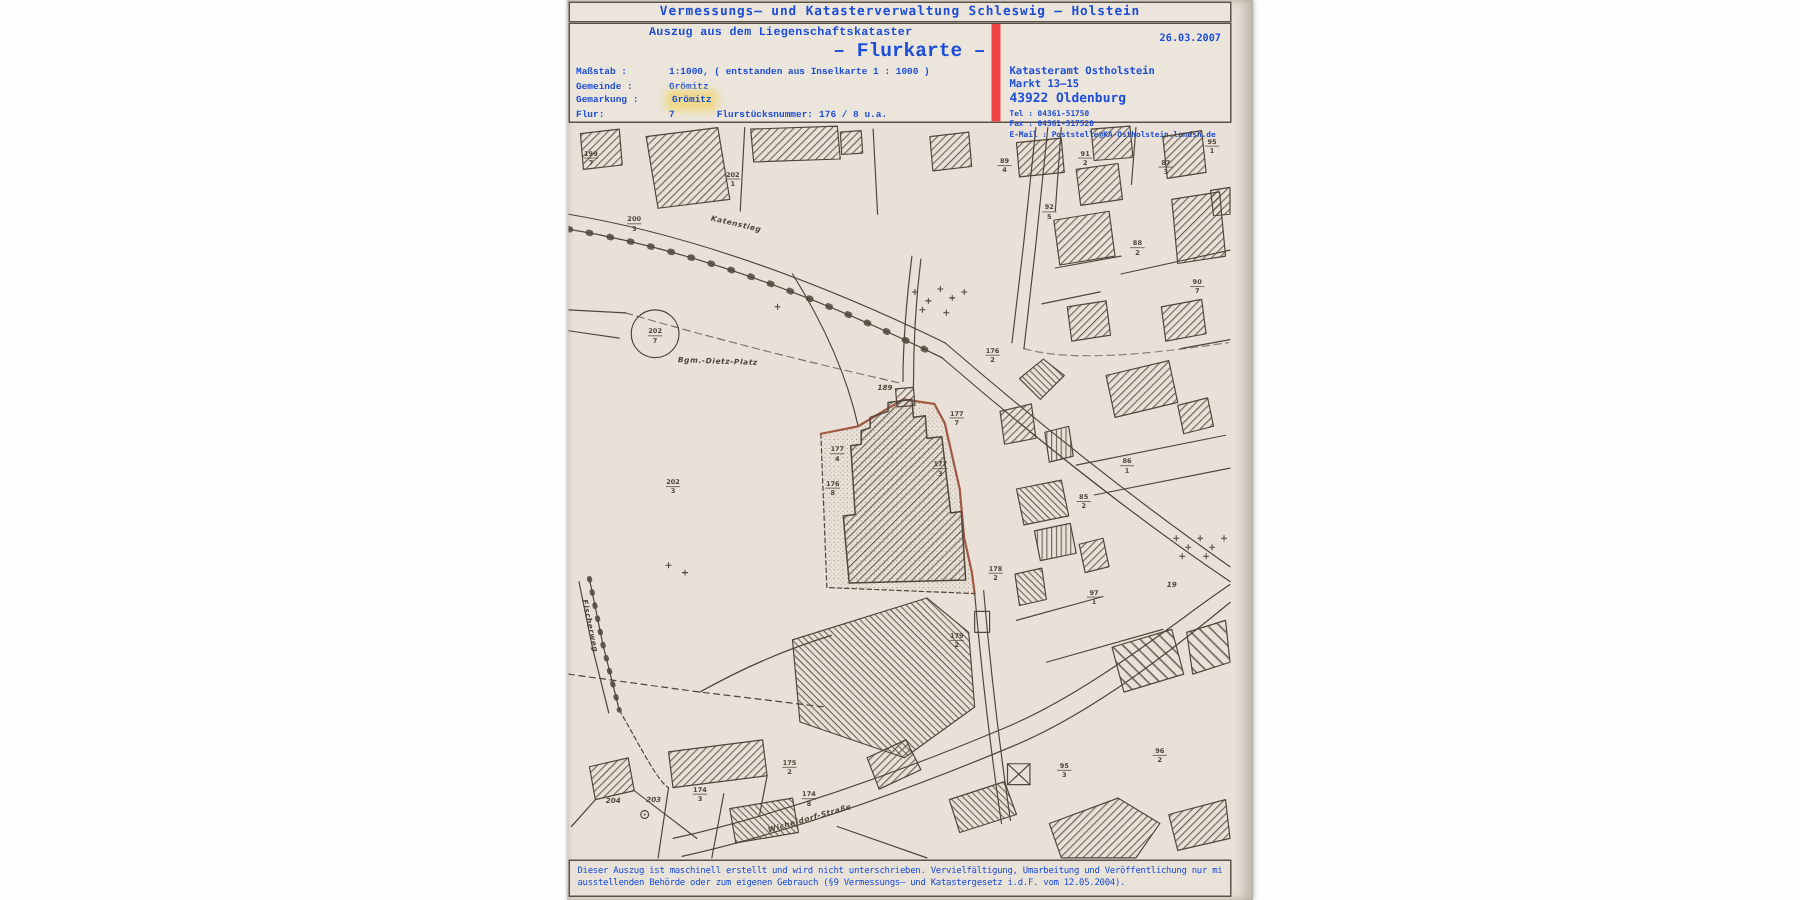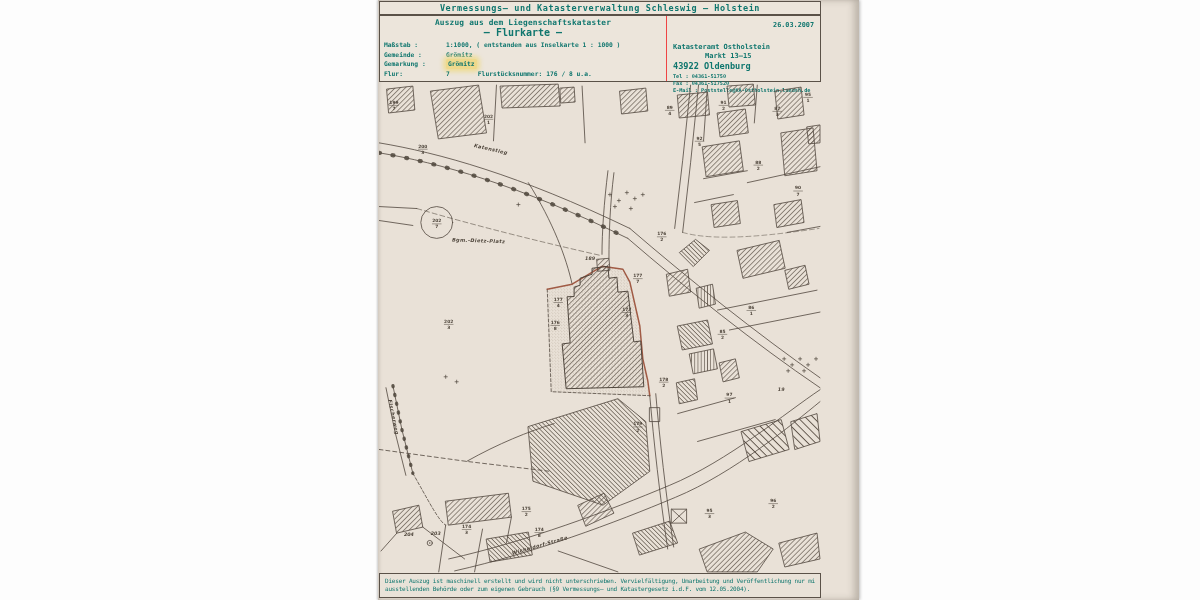--- a/index.html
+++ b/index.html
@@ -1,35 +1,35 @@
 <!DOCTYPE html>
 <html><head>
 <meta charset="utf-8">
 <style>
   html,body{margin:0;padding:0;background:#ffffff;width:1200px;height:600px;overflow:hidden;
     font-family:"DejaVu Sans Mono","Liberation Mono",monospace;}
   .stage{position:relative;width:1200px;height:600px;background:#fdfdfd;}
   .page{position:absolute;left:378px;top:0;width:457px;height:600px;background:#e9e1d7;
     box-shadow:inset -5px 0 7px rgba(60,50,40,.25), inset 2px 0 3px rgba(60,50,40,.10), -1px 0 2px rgba(0,0,0,.15), 1px 0 3px rgba(0,0,0,.25);
-    color:#0f766e;padding-left:24px;}
+    color:#1d4ed8;}
   .box{position:absolute;border:1px solid #5a5148;background:#ece5db;box-sizing:border-box;}
   .title-bar{left:1px;top:1px;width:442px;height:14px;text-align:center;
     font-size:8.5px;font-weight:bold;letter-spacing:.6px;line-height:13px;white-space:nowrap;overflow:hidden;}
   .info-box{left:1px;top:15px;width:442px;height:67px;display:flex;}
-  .info-left{width:287px;border-right:1px solid #ef4444;box-sizing:border-box;padding:2px 4px 0 4px;}
+  .info-left{width:287px;border-right:6px solid #ef4444;box-sizing:border-box;padding:2px 4px 0 4px;font-family:Liberation Mono, monospace;}
   .info-right{flex:1;position:relative;padding:3px 4px 0 6px;box-sizing:border-box;}
   .excerpt-h{font-size:7.8px;font-weight:bold;text-align:center;letter-spacing:.2px;white-space:nowrap;}
-  .excerpt-sub{font-size:10px;font-weight:bold;text-align:center;margin-bottom:2px;}
+  .excerpt-sub{font-size:13px;font-weight:bold;text-align:right;margin-bottom:2px;}
   .frow{display:flex;font-size:6.3px;line-height:9.5px;white-space:nowrap;}
   .flabel{width:62px;font-weight:bold;flex:none;}
   .fvalue{font-weight:bold;}
   .hl{background:#eed98c;box-shadow:0 0 4px 3px rgba(238,217,130,.75);border-radius:2px;padding:0 2px;}
   .fextra{margin-left:28px;font-weight:bold;}
   .o-name{font-size:7px;font-weight:bold;line-height:9px;white-space:nowrap;margin-top:24px;}
-  .o-street{font-size:7px;font-weight:bold;line-height:9px;margin-left:32px;}
+  .o-street{font-size:7px;font-weight:bold;line-height:9px;}
   .o-city{font-size:8.6px;font-weight:bold;line-height:11px;margin-bottom:1px;}
   .o-small{font-size:5.2px;font-weight:bold;line-height:6.8px;white-space:nowrap;}
   .o-date{position:absolute;right:6px;top:5px;font-size:6.8px;font-weight:bold;margin-left:15px;}
   .map-wrap{position:absolute;left:1px;top:82px;width:442px;height:491px;}
   .footer-box{left:1px;top:573px;width:442px;height:25px;padding:2.5px 5px;background:#e9e2d8;}
   .footer-box div{font-size:6px;line-height:8.5px;white-space:nowrap;overflow:hidden;letter-spacing:-0.2px;}
   svg text{font-family:"DejaVu Sans","Liberation Sans",sans-serif;}
 </style>
 </head>
 <body>

